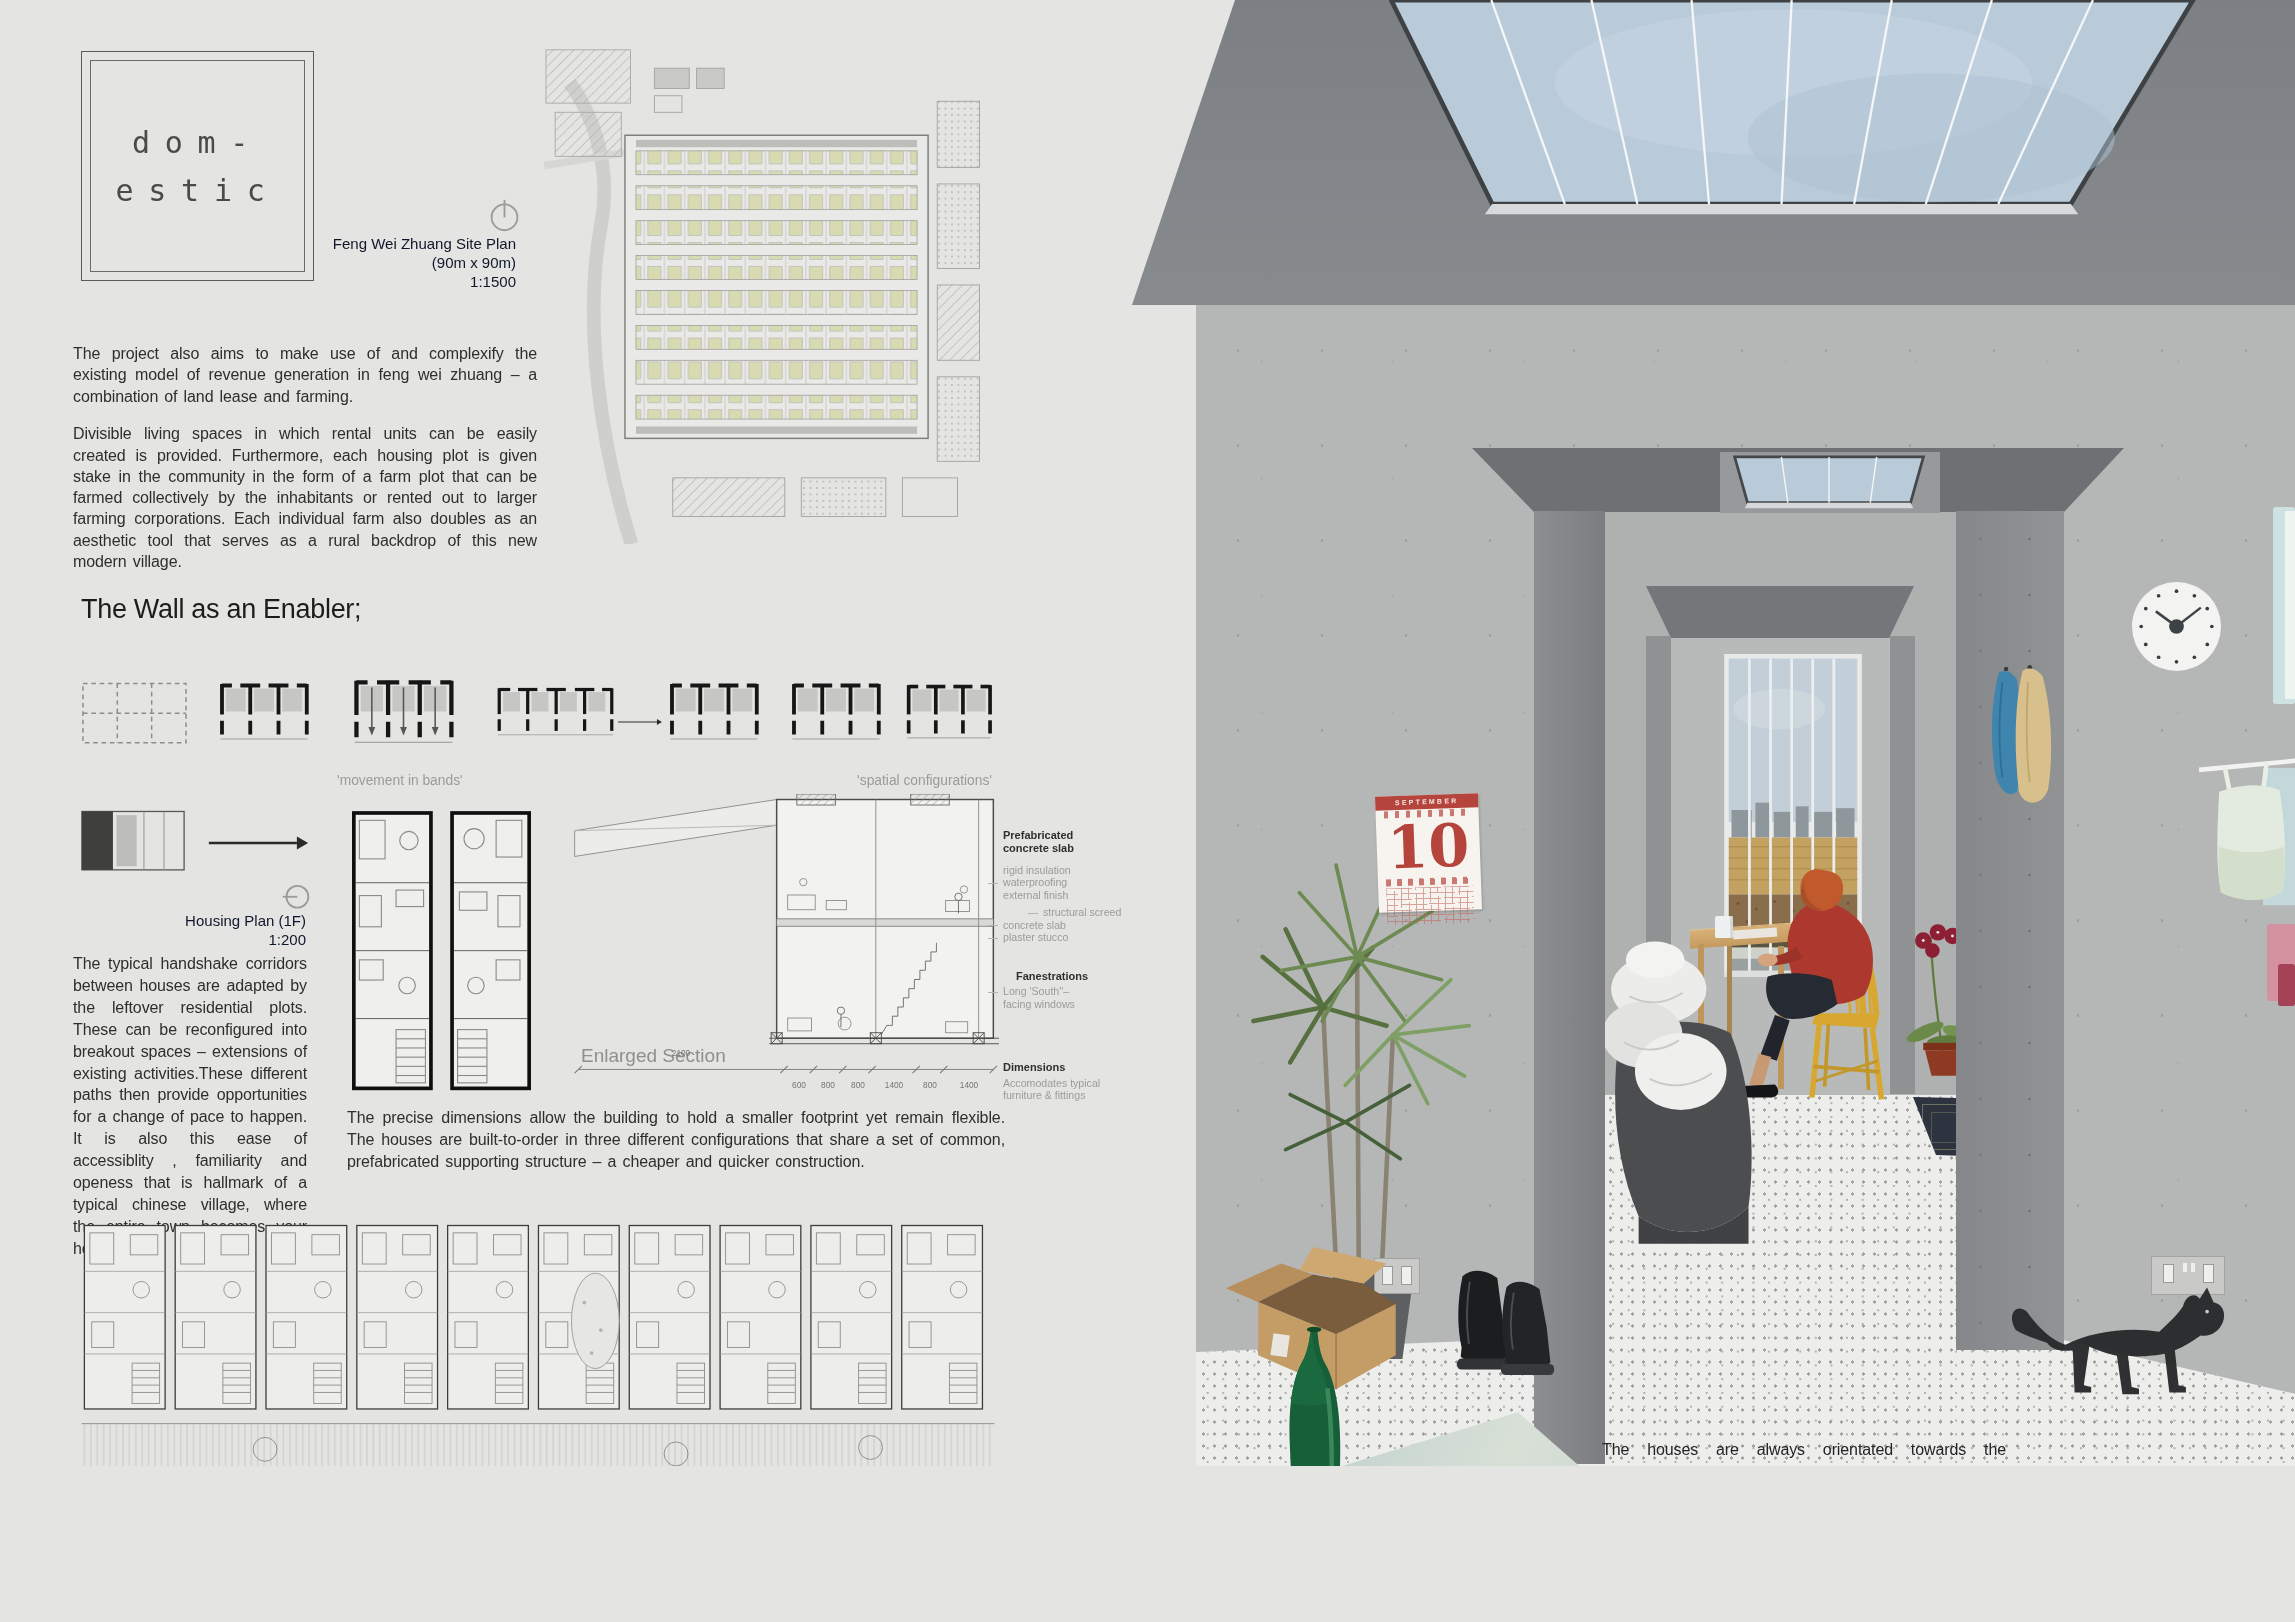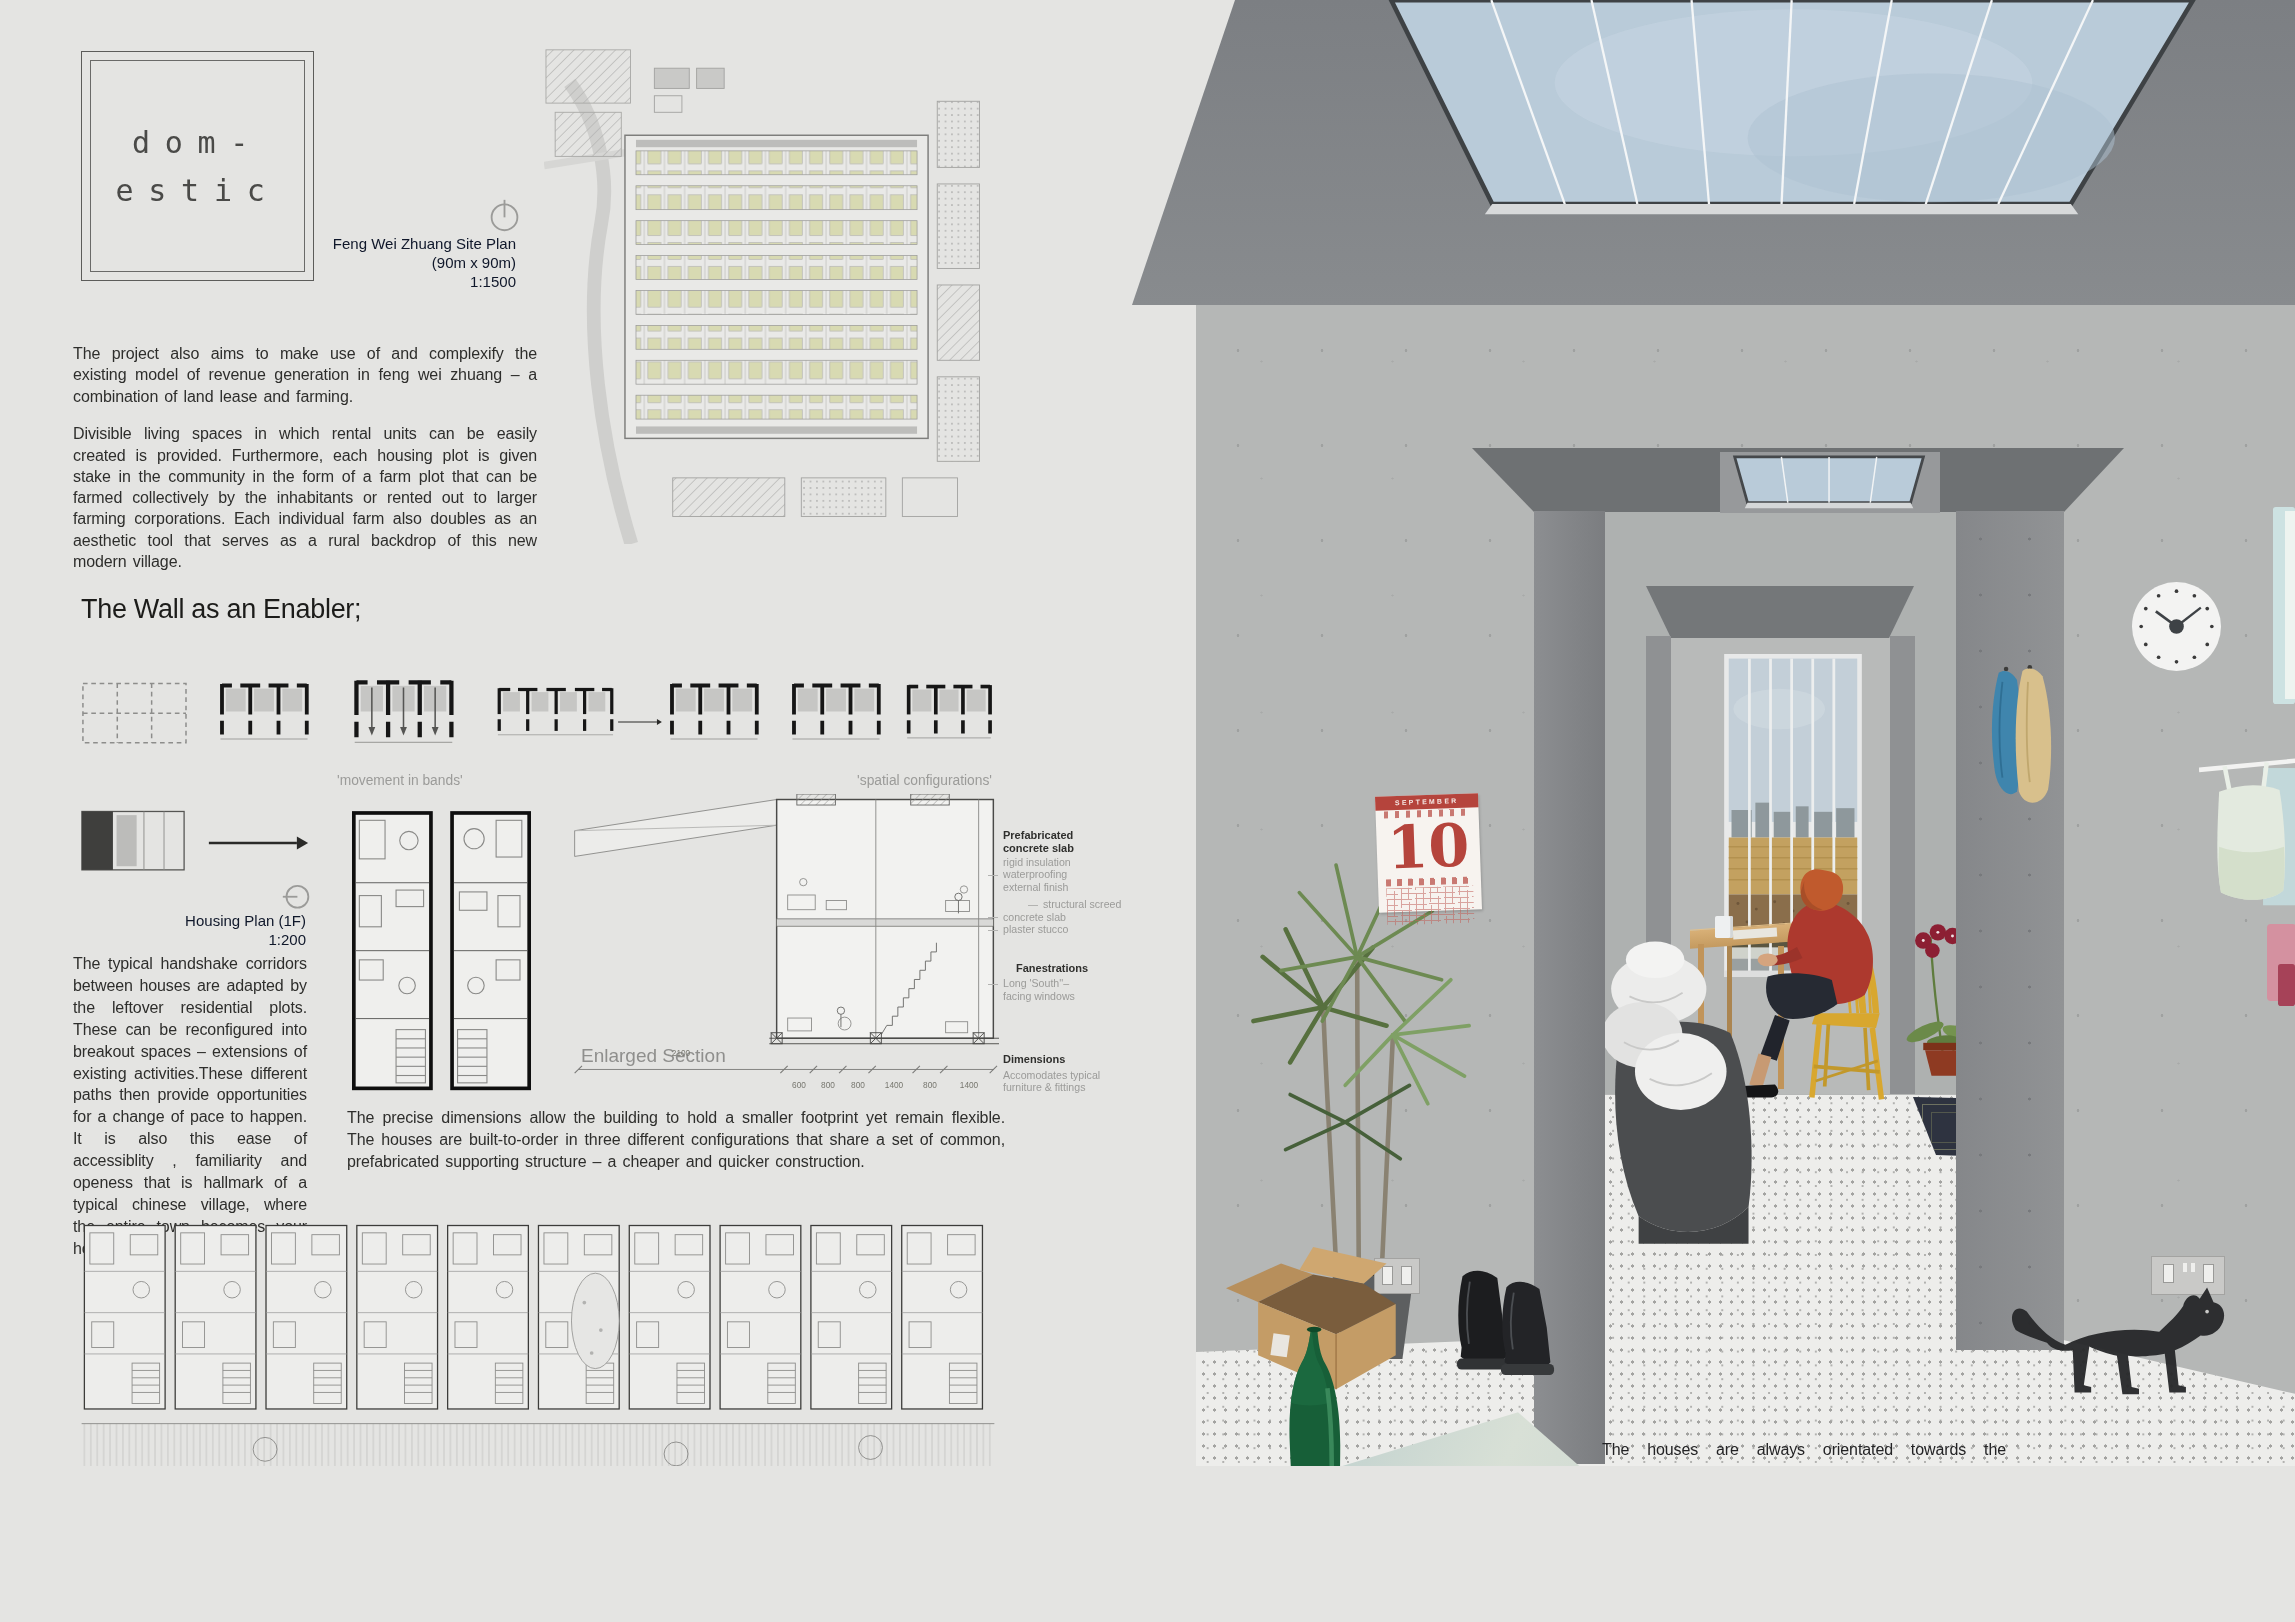--- a/index.html
+++ b/index.html
@@ -345,21 +345,21 @@
     <span class="dimnum" style="left:799px;top:1080px;">600</span>
     <span class="dimnum" style="left:828px;top:1080px;">800</span>
     <span class="dimnum" style="left:858px;top:1080px;">800</span>
     <span class="dimnum" style="left:894px;top:1080px;">1400</span>
     <span class="dimnum" style="left:930px;top:1080px;">800</span>
     <span class="dimnum" style="left:969px;top:1080px;">1400</span>
 
     <div class="abs ann" style="left:1003px;top:829px;">
       <div class="t">Prefabricated</div>
       <div class="t">concrete slab</div>
-      <div class="l" style="margin-top:2px;">rigid insulation</div>
+      <div class="l" style="margin-top:10px;">rigid insulation</div>
       <div class="l lead">waterproofing</div>
       <div class="l">external finish</div>
       <div class="l lead" style="margin-top:6.4px;margin-left:40px;">structural screed</div>
       <div class="l lead">concrete slab</div>
       <div class="l lead">plaster stucco</div>
       <div class="t" style="margin-top:26px;margin-left:13px;">Fanestrations</div>
       <div class="l lead" style="margin-top:3.7px;">Long 'South''–</div>
       <div class="l">facing windows</div>
       <div class="t" style="margin-top:51px;">Dimensions</div>
       <div class="l" style="margin-top:3.7px;">Accomodates typical</div>

